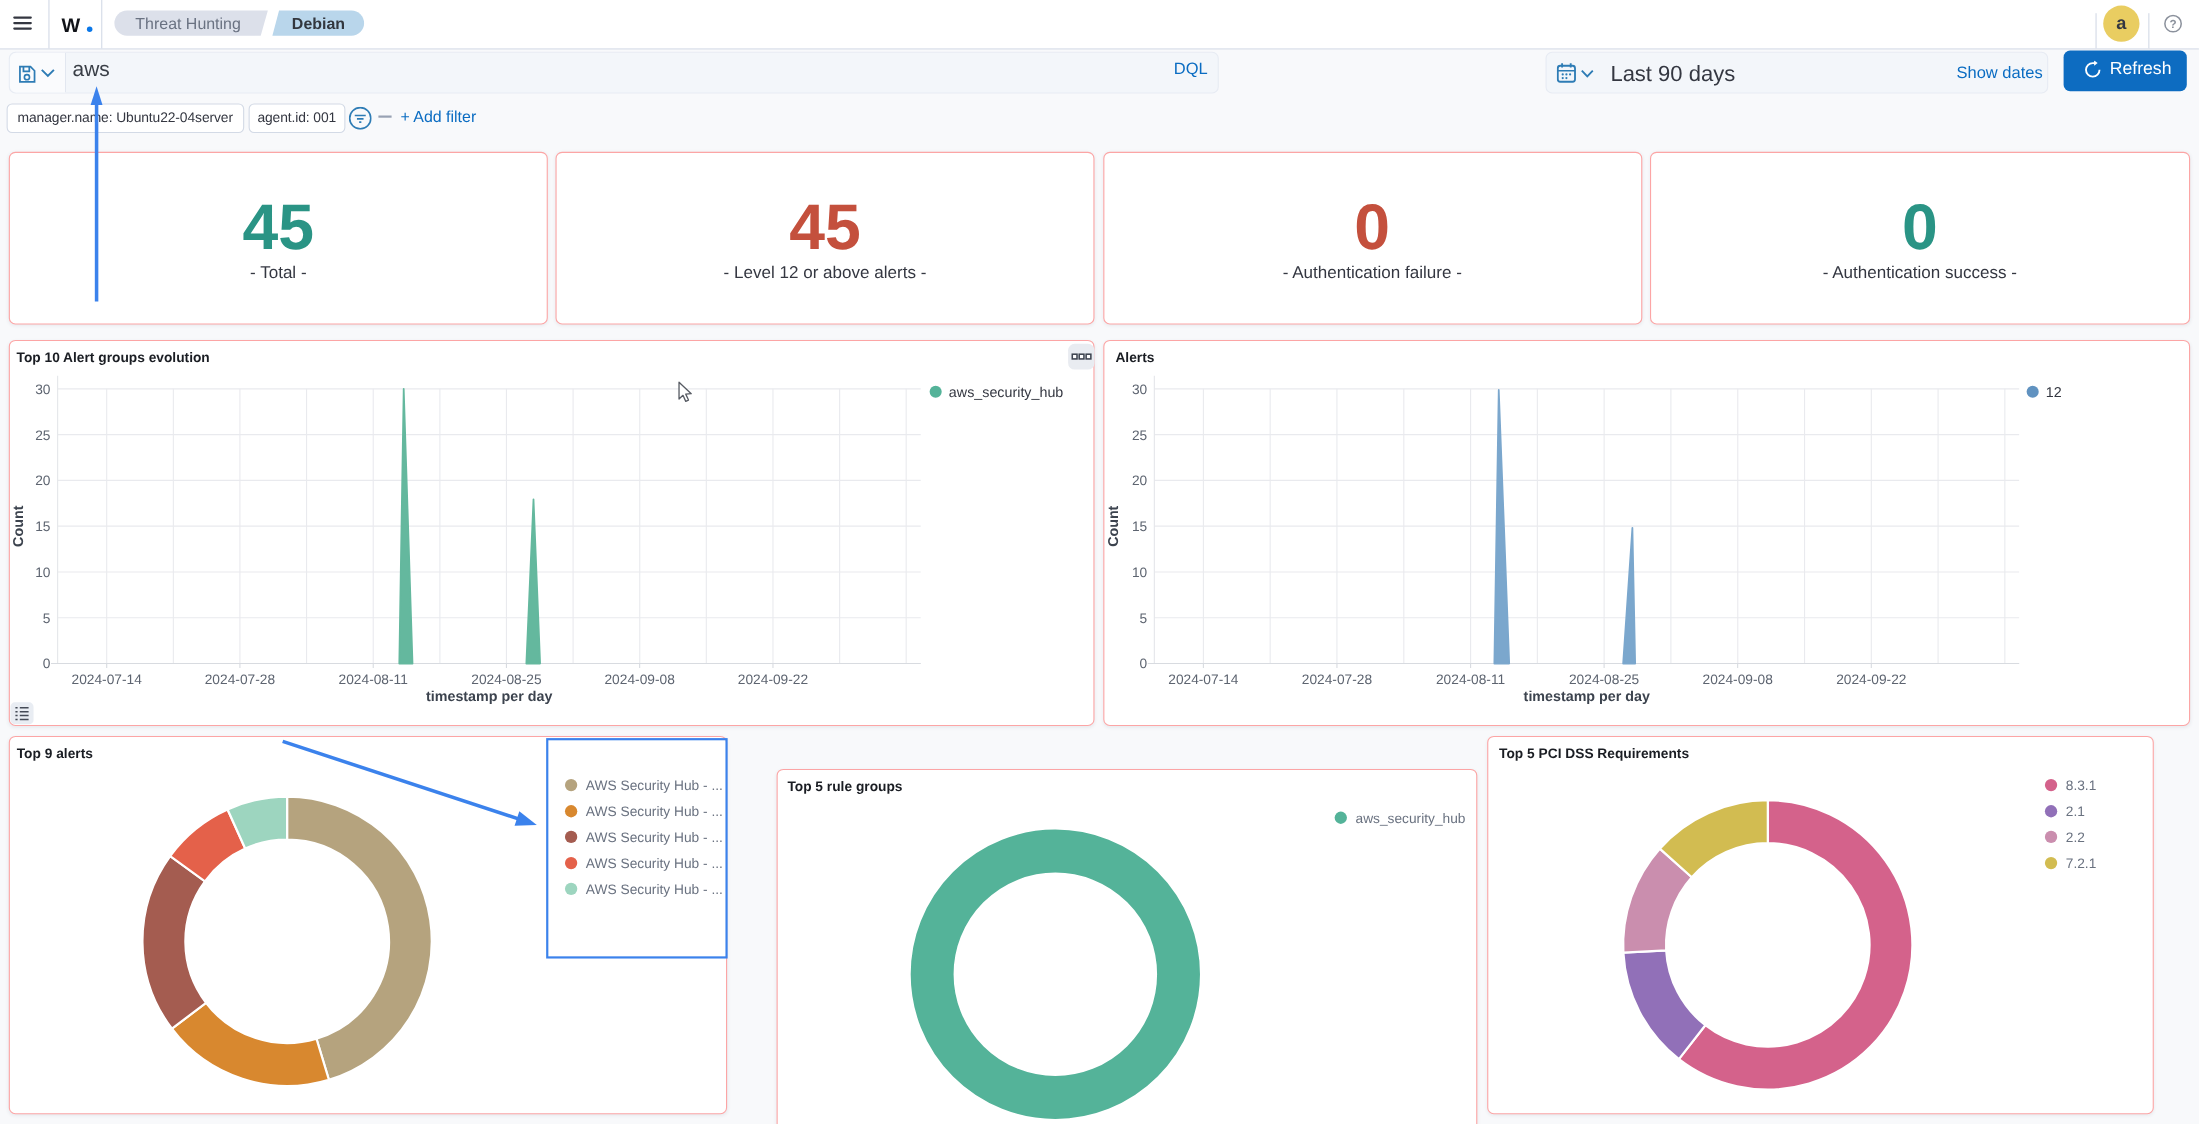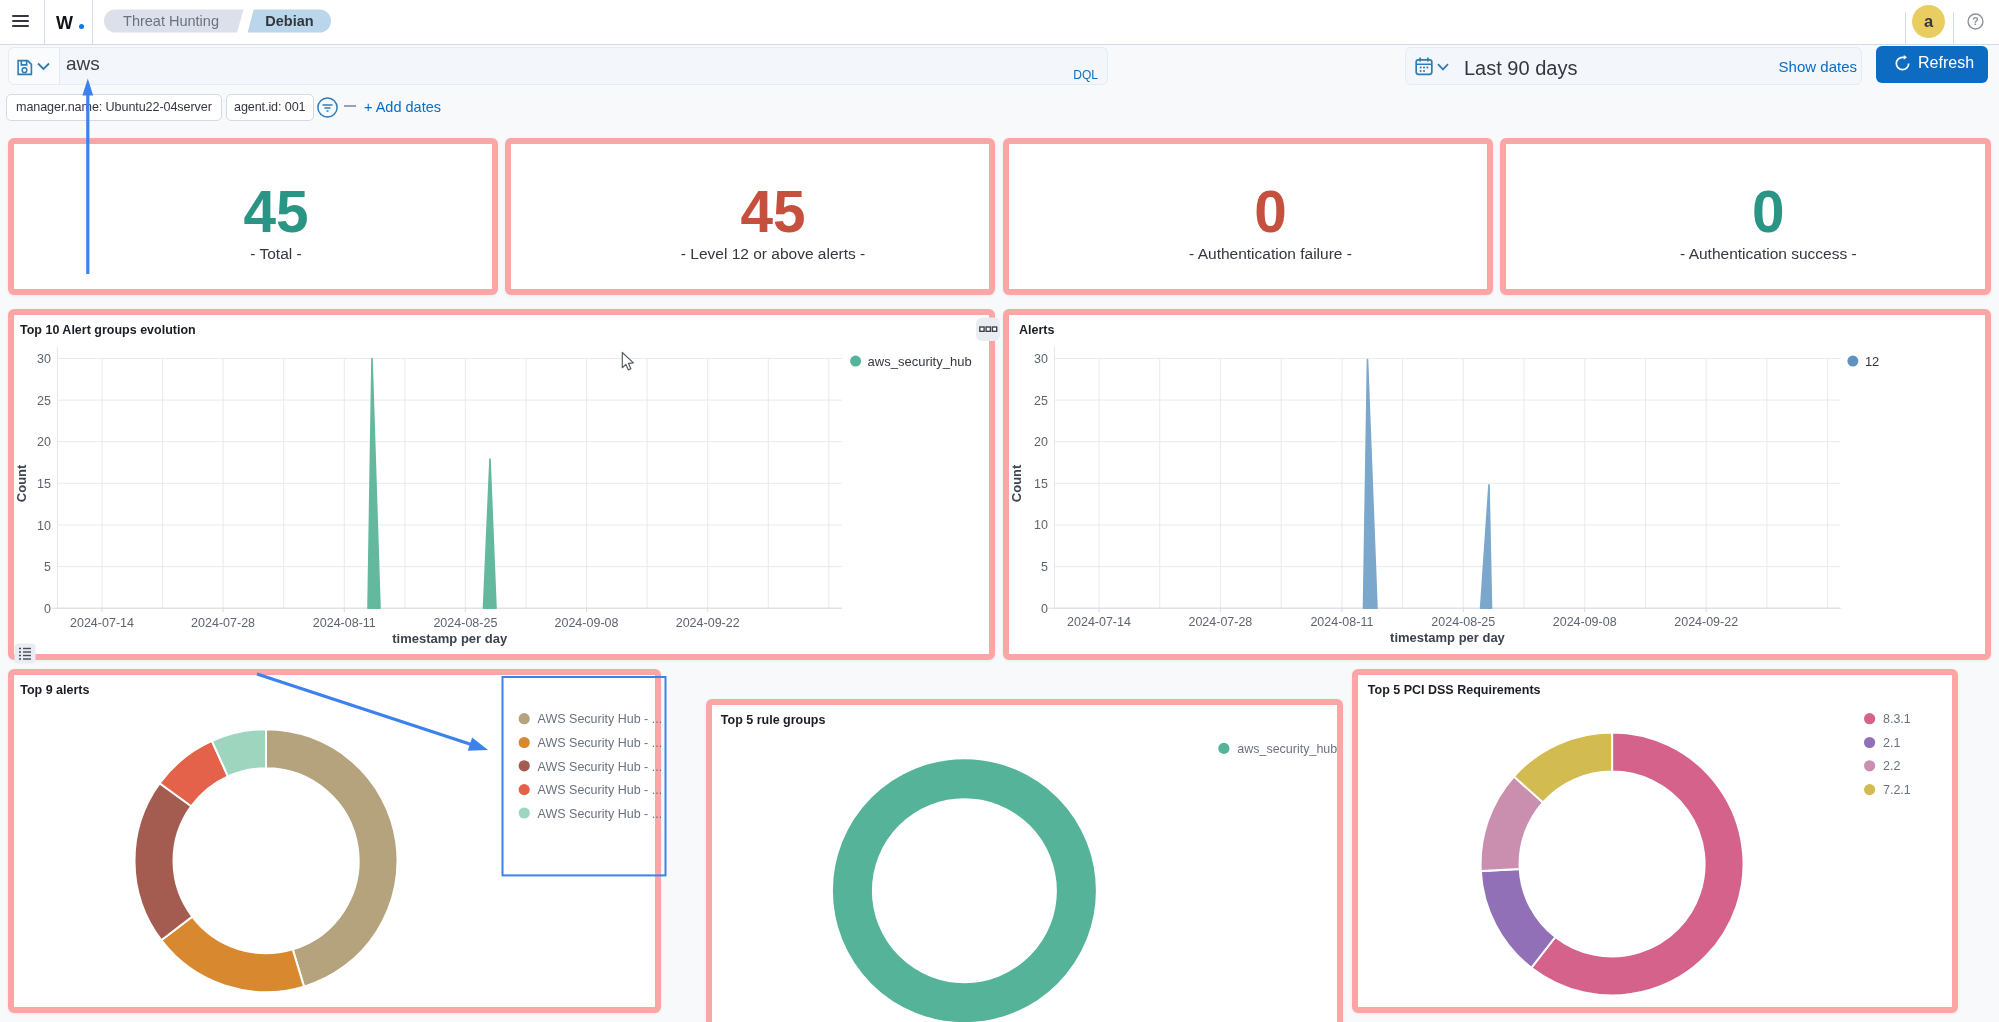--- a/index.html
+++ b/index.html
@@ -7,32 +7,32 @@
   .abs { position:absolute; }
   
   .nav { position:absolute; left:0; top:0; width:1999px; height:45px; background:#fff; border-bottom:1px solid #d3dae6; }
   .nav .vdiv { position:absolute; top:0; bottom:0; width:1px; background:#d3dae6; }
   .burger span { display:block; width:17px; height:2.1px; background:#343741; border-radius:1px; margin-bottom:3.1px; }
   .logo { position:absolute; left:56px; top:13px; font-size:18px; font-weight:700; color:#111318; letter-spacing:.2px; }
   
   .qbar { position:absolute; left:8px; top:47px; width:1100px; height:38px; background:#f3f6fa; border:1px solid #e7ebf3; border-radius:6px; }
   .qsave { position:absolute; left:0; top:0; width:51px; height:36px; background:#fafbfd; border-right:1px solid #e2e7f0; border-radius:6px 0 0 6px; }
   .qtext { position:absolute; left:57px; top:4.5px; font-size:19px; color:#393e46; }
-  .dql { position:absolute; right:9px; top:20px; font-size:12px; color:#0a6cc2; }
+  .dql { position:absolute; right:9px; top:6px; font-size:15px; color:#0a6cc2; }
   .dbar { position:absolute; left:1405px; top:47px; width:457px; height:38px; background:#f3f6fa; border:1px solid #e7ebf3; border-radius:6px; }
   .dtext { position:absolute; left:58px; top:9px; font-size:20px; color:#343741; }
   .showdates { position:absolute; right:4px; top:9.5px; font-size:15px; color:#0a6cc2; }
   .refresh { position:absolute; left:1876px; top:45.5px; width:112px; height:37px; background:#0d6cc1; border-radius:6px; color:#fff; font-size:16px; }
   .refresh .rtxt { position:absolute; left:42px; top:8.5px; }
   
   .fpill { position:absolute; top:94px; height:27px; background:#fff; border:1px solid #d3dae6; border-radius:5px; font-size:12.6px; color:#343741; line-height:25px; padding:0 9px; white-space:nowrap; letter-spacing:-0.1px; }
   .addfilter { position:absolute; left:364px; top:99px; font-size:14.5px; color:#0a6cc2; }
   .fdash { position:absolute; left:344px; top:105px; width:12px; height:1.6px; background:#98a2b3; }
   
-  .panel { position:absolute; background:#fff; border:6px solid #fca5a5; border-radius:6px; box-shadow:0 1px 3px rgba(40,55,80,.07);padding-left:23px; }
+  .panel { position:absolute; background:#fff; border:1px solid #fca5a5; border-radius:6px; box-shadow:0 1px 3px rgba(40,55,80,.07); }
   .ptitle { position:absolute; left:8px; top:8px; font-size:12.5px; font-weight:700; color:#1a1d23; }
   .num { position:absolute; width:100%; text-align:center; top:39px; font-size:58.5px; font-weight:700; line-height:58px; }
   .numlbl { position:absolute; width:100%; text-align:center; top:101px; font-size:15.5px; color:#343741; }
   .teal { color:#2a9485; } .red { color:#c4503d; }
   svg text { font-family:"Liberation Sans", sans-serif; }
 </style>
 </head>
 <body>
 
 <div class="nav">
@@ -101,21 +101,21 @@
 
 <div class="fpill" style="left:6px;">manager.name: Ubuntu22-04server</div>
 <div class="fpill" style="left:226px;padding:0 7px;">agent.id: 001</div>
 <svg class="abs" style="left:317px;top:97px" width="21" height="21" viewBox="0 0 21 21">
   <circle cx="10.5" cy="10.5" r="9.6" fill="none" stroke="#2e7cb5" stroke-width="1.5"></circle>
   <line x1="5.5" y1="8" x2="15.5" y2="8" stroke="#2e7cb5" stroke-width="1.5"></line>
   <line x1="7.5" y1="11" x2="13.5" y2="11" stroke="#2e7cb5" stroke-width="1.5"></line>
   <line x1="9.5" y1="14" x2="11.5" y2="14" stroke="#2e7cb5" stroke-width="1.5"></line>
 </svg>
 <div class="fdash"></div>
-<div class="addfilter">+ Add dates</div>
+<div class="addfilter">+ Add filter</div>
 
 <div class="panel" style="left:8px;top:138px;width:490px;height:157px;">
   <div class="num teal">45</div>
     <div class="numlbl">- Total -</div>
 </div>
 <div class="panel" style="left:505px;top:138px;width:490px;height:157px;">
   <div class="num red">45</div>
     <div class="numlbl">- Level 12 or above alerts -</div>
 </div>
 <div class="panel" style="left:1002.5px;top:138px;width:490px;height:157px;">

